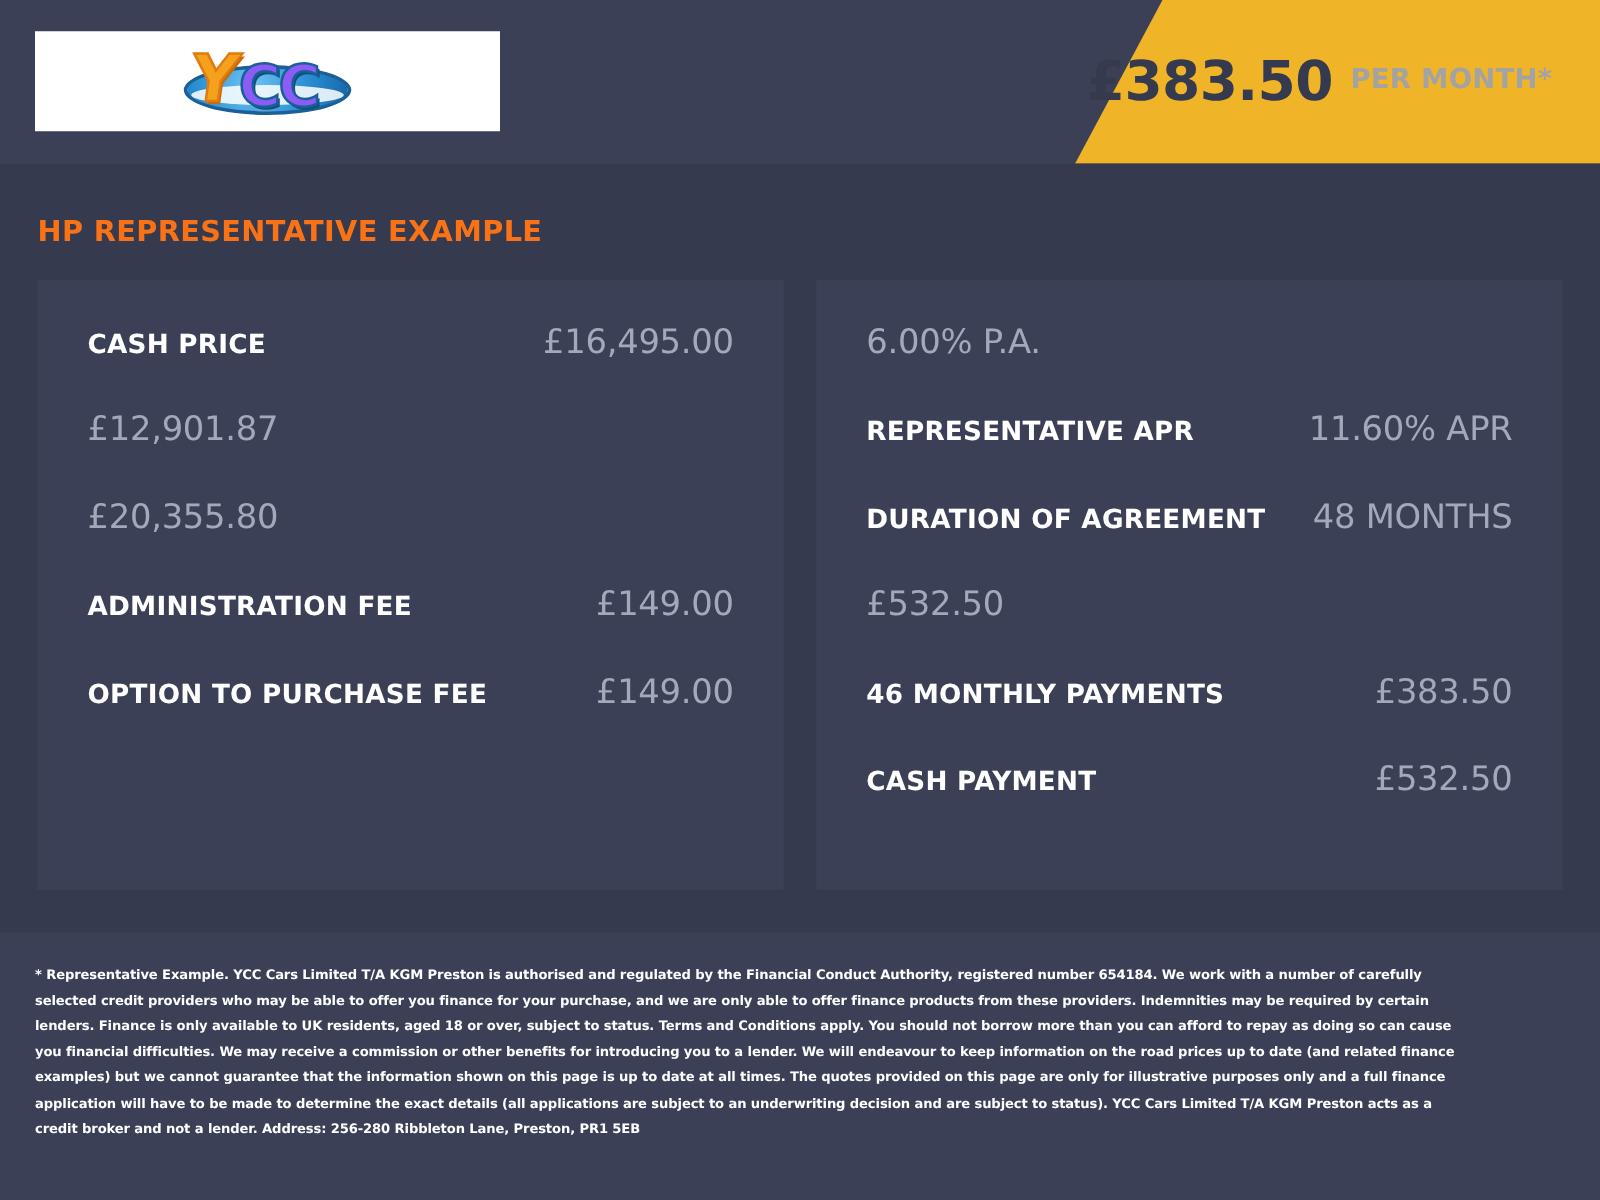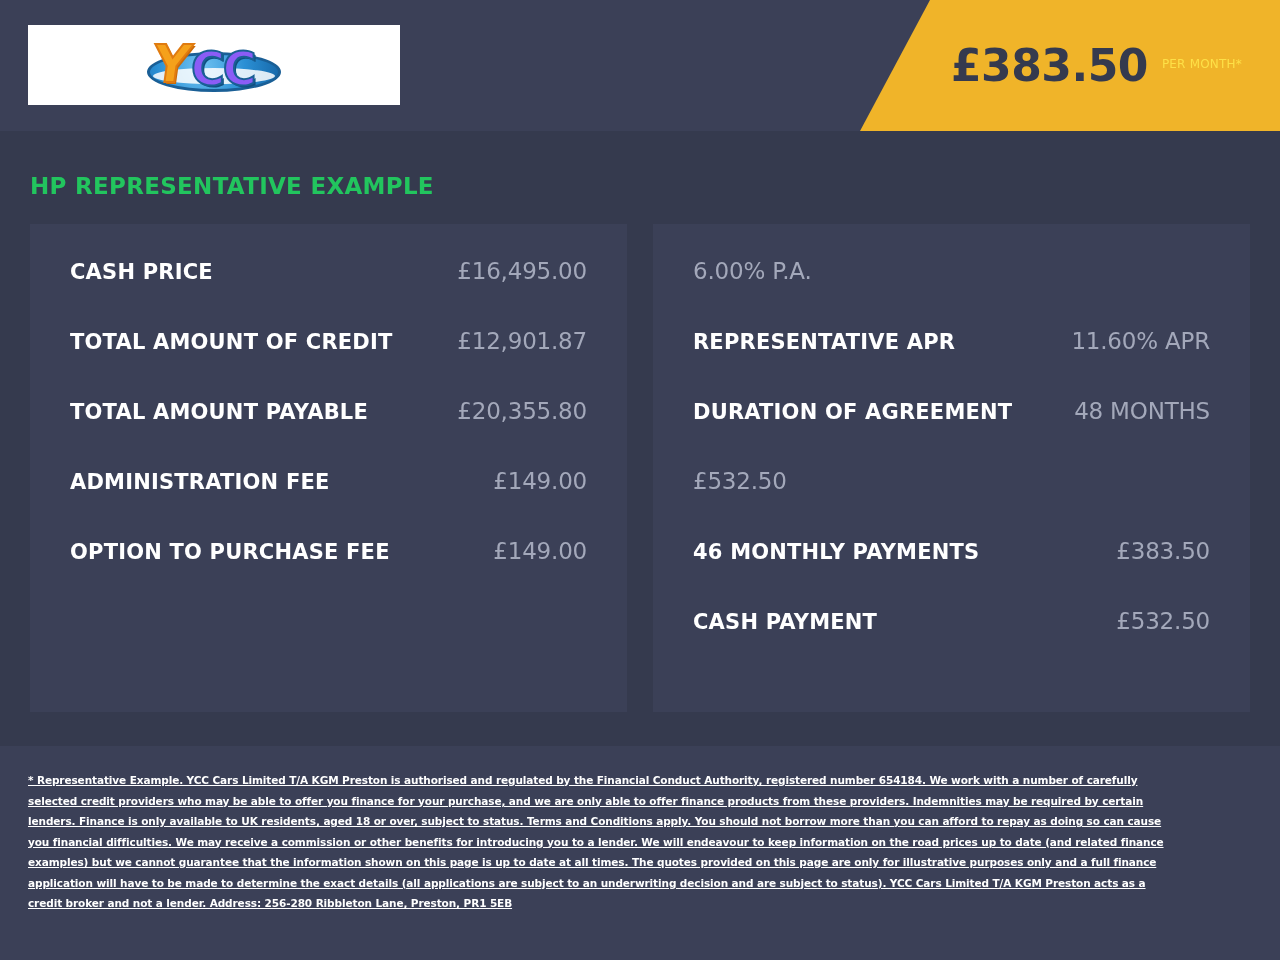--- a/index.html
+++ b/index.html
@@ -106,35 +106,35 @@
   }
   .price-amount {
     font-family: "DejaVu Sans", sans-serif;
     font-weight: bold;
     font-size: 44px;
     color: #353a4e;
     letter-spacing: -0.5px;
   }
   .price-per {
     font-family: "DejaVu Sans", sans-serif;
-    font-weight: normal;
-    font-size: 12px;
-    color: #fde047;
+    font-weight: bold;
+    font-size: 22px;
+    color: #a3a3a3;
     letter-spacing: .2px;
     padding-bottom: 4px;
   }
 
   
   .section-title {
     margin: 42px 0 0 30px;
     font-family: "DejaVu Sans", sans-serif;
     font-weight: bold;
     font-size: 23px;
     letter-spacing: .3px;
-    color: #22c55e;
+    color: #f97316;
   }
 
   
   .panels {
     display: flex;
     gap: 26px;
     margin: 25px 30px 0 30px;
   }
   .panel {
     flex: 1;
@@ -150,21 +150,21 @@
   .row-label {
     font-family: "DejaVu Sans", sans-serif;
     font-weight: bold;
     font-size: 21px;
     color: #ffffff;
     letter-spacing: .2px;
     white-space: nowrap;
   }
   .row-value {
     font-family: "DejaVu Sans", sans-serif;
-    font-size: 23px;
+    font-size: 27px;
     color: #a3a8ba;
     white-space: nowrap;
     letter-spacing: -0.2px;
   }
 
   
   .disclaimer {
     position: absolute;
     left: 0;
     top: 746px;
@@ -175,21 +175,20 @@
   }
   .disclaimer p {
     font-family: "DejaVu Sans", sans-serif;
     font-weight: bold;
     font-size: 10.5px;
     line-height: 20.5px;
     color: #ffffff;
     max-width: 1140px;
     text-align: left;
     letter-spacing: -0.1px;
-    text-decoration: underline;
   }
 </style>
 </head>
 <body>
 
 <div class="page">
 
   <div class="header">
 
     <div class="logo-box">
@@ -211,25 +210,23 @@
   <h1 class="section-title">HP REPRESENTATIVE EXAMPLE</h1>
 
   <div class="panels">
 
     <div class="panel">
       <div class="row">
         <span class="row-label">CASH PRICE</span>
         <span class="row-value">£16,495.00</span>
       </div>
       <div class="row">
-        <span class="row-label">TOTAL AMOUNT OF CREDIT</span>
         <span class="row-value">£12,901.87</span>
       </div>
       <div class="row">
-        <span class="row-label">TOTAL AMOUNT PAYABLE</span>
         <span class="row-value">£20,355.80</span>
       </div>
       <div class="row">
         <span class="row-label">ADMINISTRATION FEE</span>
         <span class="row-value">£149.00</span>
       </div>
       <div class="row">
         <span class="row-label">OPTION TO PURCHASE FEE</span>
         <span class="row-value">£149.00</span>
       </div>

